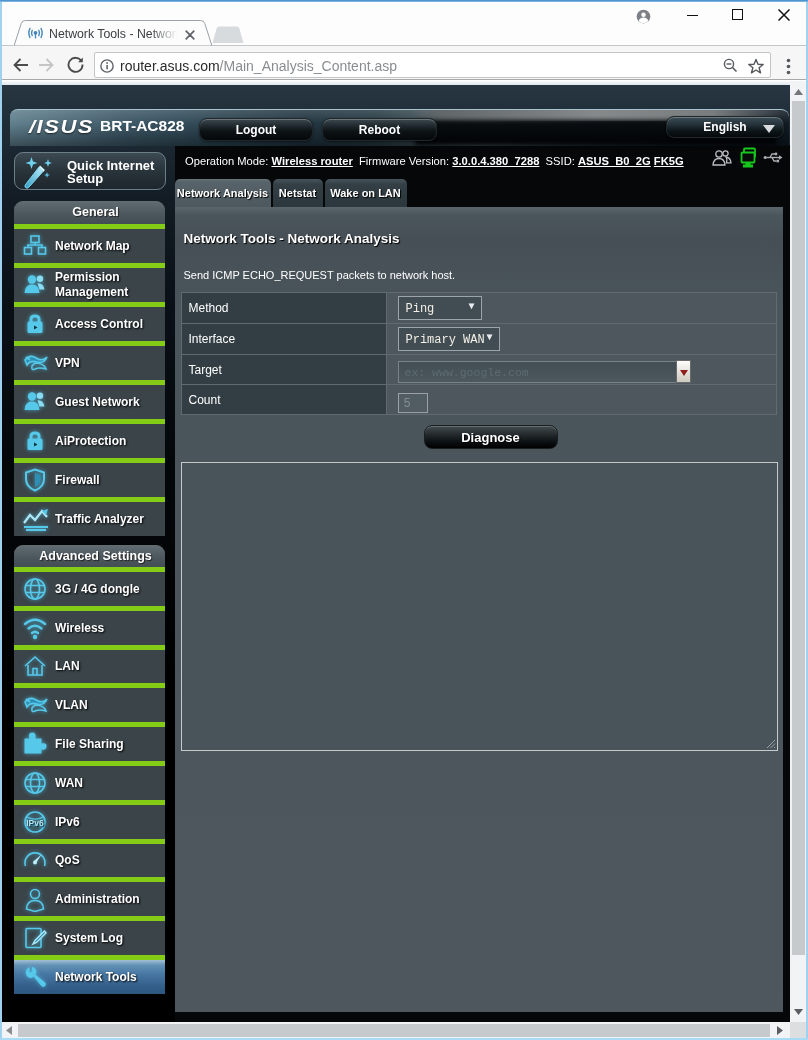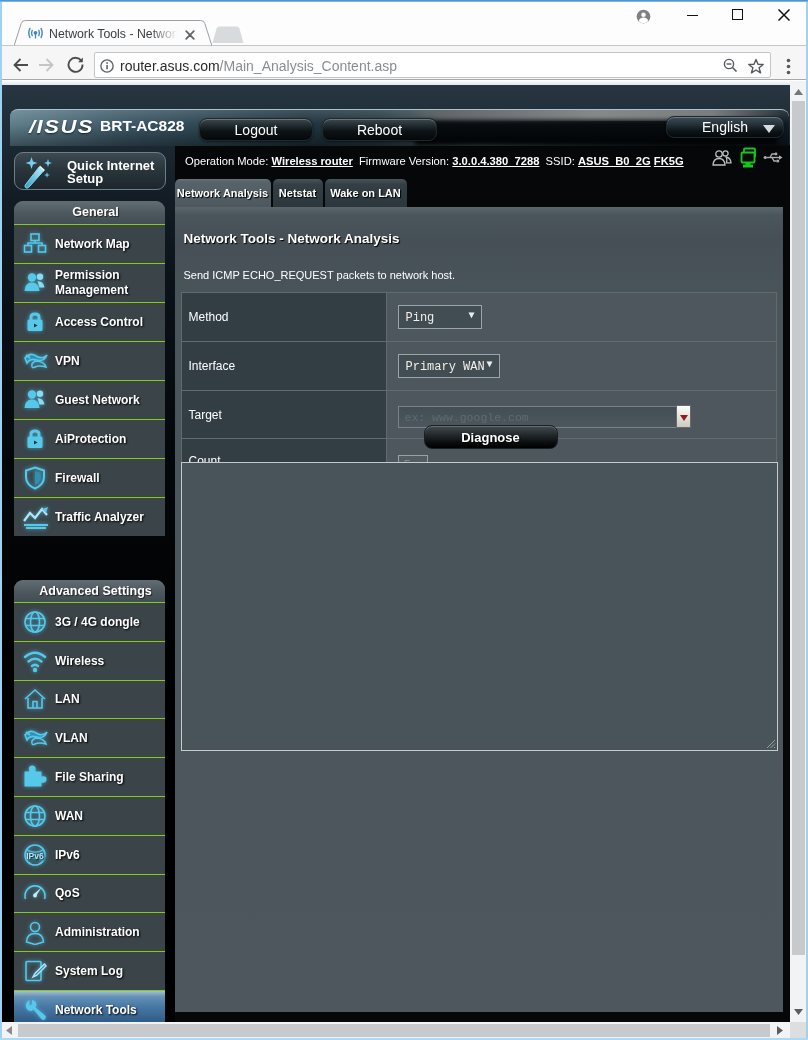--- a/index.html
+++ b/index.html
@@ -13,45 +13,45 @@
 #bbot{left:0;bottom:0;width:808px;height:2px;background:#a8dcf6;}
 
 #titlebar{left:2px;top:2px;width:804px;height:44px;background:#fdfdfd;}
 #toolbar{left:2px;top:46px;width:804px;height:34px;background:#f6f6f6;border-bottom:1px solid #a8a8a8;}
 #tbglow{left:2px;top:81px;width:804px;height:4px;background:linear-gradient(180deg,#fafbfc,#dfe6ea);}
 
 #page{left:2px;top:85px;width:804px;height:951px;background:linear-gradient(180deg,#273642 0%,#1e2b35 5%,#131c24 12%,#0a1117 22%,#04070a 40%,#000 65%);overflow:hidden;}
 #banner{left:8px;top:24px;width:779px;height:37px;border-radius:8px 8px 0 0;border-top:1px solid #a8c3ce;background:linear-gradient(90deg,#5d7d8b 0%,#4d6a79 7%,#3a5564 15%,#2a4350 26%,#1d313d 38%,#223740 47%,#3d4d53 55%,#525f62 60%,#39484f 68%,#202e39 78%,#121e27 88%,#0d1720 100%);}
 #banner:after{content:"";position:absolute;left:0;top:0;width:100%;height:100%;border-radius:8px 8px 0 0;background:linear-gradient(180deg,rgba(255,255,255,0.16) 0%,rgba(255,255,255,0.02) 38%,rgba(0,0,0,0.38) 100%);}
 #asuslogo{left:27px;top:29px;font-size:22px;font-weight:bold;font-style:italic;color:#fff;letter-spacing:1.5px;transform:scaleY(0.84);text-shadow:0 1px 2px rgba(0,0,0,0.6);}
-.bbtn{height:23px;border-radius:8px;background:linear-gradient(180deg,#3d4a50 0%,#222c31 30%,#0c1215 60%,#05080a 100%);border:1px solid #20282c;box-shadow:inset 0 1px 0 rgba(255,255,255,0.25),0 1px 2px rgba(0,0,0,0.5);color:#fff;font-size:14px;font-weight:normal;text-align:center;line-height:22px;}
+.bbtn{height:23px;border-radius:8px;background:linear-gradient(180deg,#3d4a50 0%,#222c31 30%,#0c1215 60%,#05080a 100%);border:1px solid #20282c;box-shadow:inset 0 1px 0 rgba(255,255,255,0.25),0 1px 2px rgba(0,0,0,0.5);color:#fff;font-size:12px;font-weight:bold;text-align:center;line-height:22px;}
 #engbtn{line-height:21px;background:linear-gradient(180deg,#3c4d56 0%,#26343c 35%,#0d1519 70%,#05090b 100%);}
 #engtri{position:absolute;right:8px;top:8px;width:0;height:0;border-left:6px solid transparent;border-right:6px solid transparent;border-top:8px solid #d7dbdd;}
 .ul{text-decoration:underline;}
 .rtab{top:94px;height:28px;line-height:28px;text-align:center;font-size:11px;color:#fff;border-radius:5px 5px 0 0;font-weight:bold;text-shadow:1px 1px 1px #000;white-space:nowrap;overflow:hidden;}
 #panel{left:172.5px;top:122px;width:608.5px;height:805px;background:linear-gradient(180deg,#5a666b 0%,#4b565c 1%,#454f55 4%,#4a555b 12%,#4d575d 100%);}
 #ftable{position:absolute;left:6px;top:85px;width:596px;border-collapse:collapse;}
 #ftable td,#ftable th{height:30px;}
-#ftable th,#ftable td{border:1px solid #606b70;font-size:12px;color:#fff;padding:12px;}
+#ftable th,#ftable td{border:1px solid #606b70;font-size:12px;color:#fff;padding:3px;}
 #ftable th,#ftable .th2{background:#333e44;width:205px;font-weight:normal;text-align:left;padding-left:7px;}
 #ftable td{background:#4d575d;}
 #ftable td:last-child{padding-left:11px;}
 .sel{display:inline-block;position:relative;height:24px;line-height:24px;background:#424d53;border:1px solid #9ba4a8;color:#fff;font-family:"Liberation Mono",monospace;font-size:12px;letter-spacing:0px;color:#f2efe6;padding-left:7px;vertical-align:middle;}
 .sel i{position:absolute;right:6px;top:50%;transform:translateY(-54%);font-style:normal;font-size:10px;color:#e8ecee;}
 #tgt{display:inline-block;position:relative;top:2px;width:278px;height:22px;line-height:22px;background:linear-gradient(180deg,#434e54,#4d585e);border:1px solid #77828a;border-right:none;color:#5d6c70;font-family:"Liberation Mono",monospace;font-size:11.5px;padding-left:6px;vertical-align:middle;}
 #tgtbtn{display:inline-block;position:relative;top:2px;width:15px;height:23px;background:linear-gradient(180deg,#fdfdfc,#cdc9c0);border:1px solid #6a6a6a;vertical-align:middle;}
 #tgtbtn b{position:absolute;left:3px;top:9px;width:0;height:0;border-left:4.5px solid transparent;border-right:4.5px solid transparent;border-top:6px solid #8f1d1d;}
 #cnt{display:inline-block;position:relative;top:3.5px;width:30px;height:20px;line-height:20px;background:#525d63;border:1px solid #99a1a5;color:#848e92;font-family:"Liberation Mono",monospace;font-size:12px;padding-left:5px;}
 #diag{left:249px;top:218px;width:134px;height:24px;border-radius:8px;background:linear-gradient(180deg,#434c50 0%,#23292c 40%,#0b0e10 75%,#000 100%);border:1px solid #1a1f22;box-shadow:inset 0 1px 0 rgba(255,255,255,0.2);color:#fff;font-size:13px;font-weight:bold;text-align:center;line-height:23px;text-shadow:1px 1px 1px #000;}
 #resultbox{left:6px;top:255px;width:597px;height:289px;border:1px solid #c6cacc;background:#48535a;}
 
 #qis{left:12px;top:67px;width:152px;height:38px;border:1px solid #6c7e88;border-radius:9px;background:linear-gradient(180deg,#3d4a52 0%,#2a353c 45%,#1d262c 100%);color:#fff;font-size:12px;font-weight:bold;}
 .menugrp{left:12px;width:151px;border-radius:9px 9px 0 0;background:#3a4449;}
 .mhead{height:23px;line-height:23px;text-align:center;color:#fff;font-size:12.5px;font-weight:bold;border-radius:9px 9px 0 0;background:linear-gradient(180deg,#626d73 0%,#4d585e 55%,#434e54 100%);text-shadow:1px 1px 1px #222;padding-left:12px;}
-.mitem{position:relative;height:39px;border-top:1px solid #84cc16;color:#fff;font-size:12px;font-weight:bold;text-shadow:1px 1px 2px #000;}
+.mitem{position:relative;height:39px;border-top:5px solid #84cc16;color:#fff;font-size:12px;font-weight:bold;text-shadow:1px 1px 2px #000;}
 .mitem:first-of-type{border-top:none;}
 .mitem .mtxt{position:absolute;left:41px;top:50%;transform:translateY(-50%);line-height:15px;}
 .mitem svg{position:absolute;left:8px;top:50%;transform:translateY(-50%);filter:drop-shadow(0 0 2px rgba(80,200,235,0.7));}
 .mitem.act{background:linear-gradient(180deg,#a3c0d4 0%,#6492b6 15%,#4878a4 40%,#35608c 75%,#2d5681 100%);}
 .micon{stroke:#56c8ea;fill:none;stroke-width:1.6;}
 #grp2 .mitem{height:38.8px;}
 </style></head>
 <body>
 <div id="win">
   <div class="abs" id="titlebar"></div>
@@ -296,21 +296,21 @@
           <svg width="28" height="26" viewBox="0 0 28 26">
             <g class="micon">
               <path d="M2 17 L8 9 L13 14 L20 5 L25 11" stroke-width="2.2" stroke="#aee8f8"></path>
               <path d="M2 21 L26 21 M4 24 L24 24" stroke-width="1.8"></path>
               <path d="M20 5 L26 3 L24 9" fill="#56c8ea" stroke="none"></path>
             </g>
           </svg>
           <span class="mtxt">Traffic Analyzer</span>
         </div>
     </div>
-    <div class="abs menugrp" id="grp2" style="top:460px;height:449px;margin-top:35px;">
+    <div class="abs menugrp" id="grp2" style="top:460px;height:449px;">
       <div class="mhead" style="height:22px;line-height:22px;">Advanced Settings</div>
       <div class="mitem">
           <svg width="26" height="26" viewBox="0 0 26 26">
             <g class="micon">
               <circle cx="13" cy="13" r="10"></circle>
               <ellipse cx="13" cy="13" rx="4.5" ry="10"></ellipse>
               <path d="M3.5 9.5 L22.5 9.5 M3.5 16.5 L22.5 16.5"></path>
             </g>
           </svg>
           <span class="mtxt">3G / 4G dongle</span>

